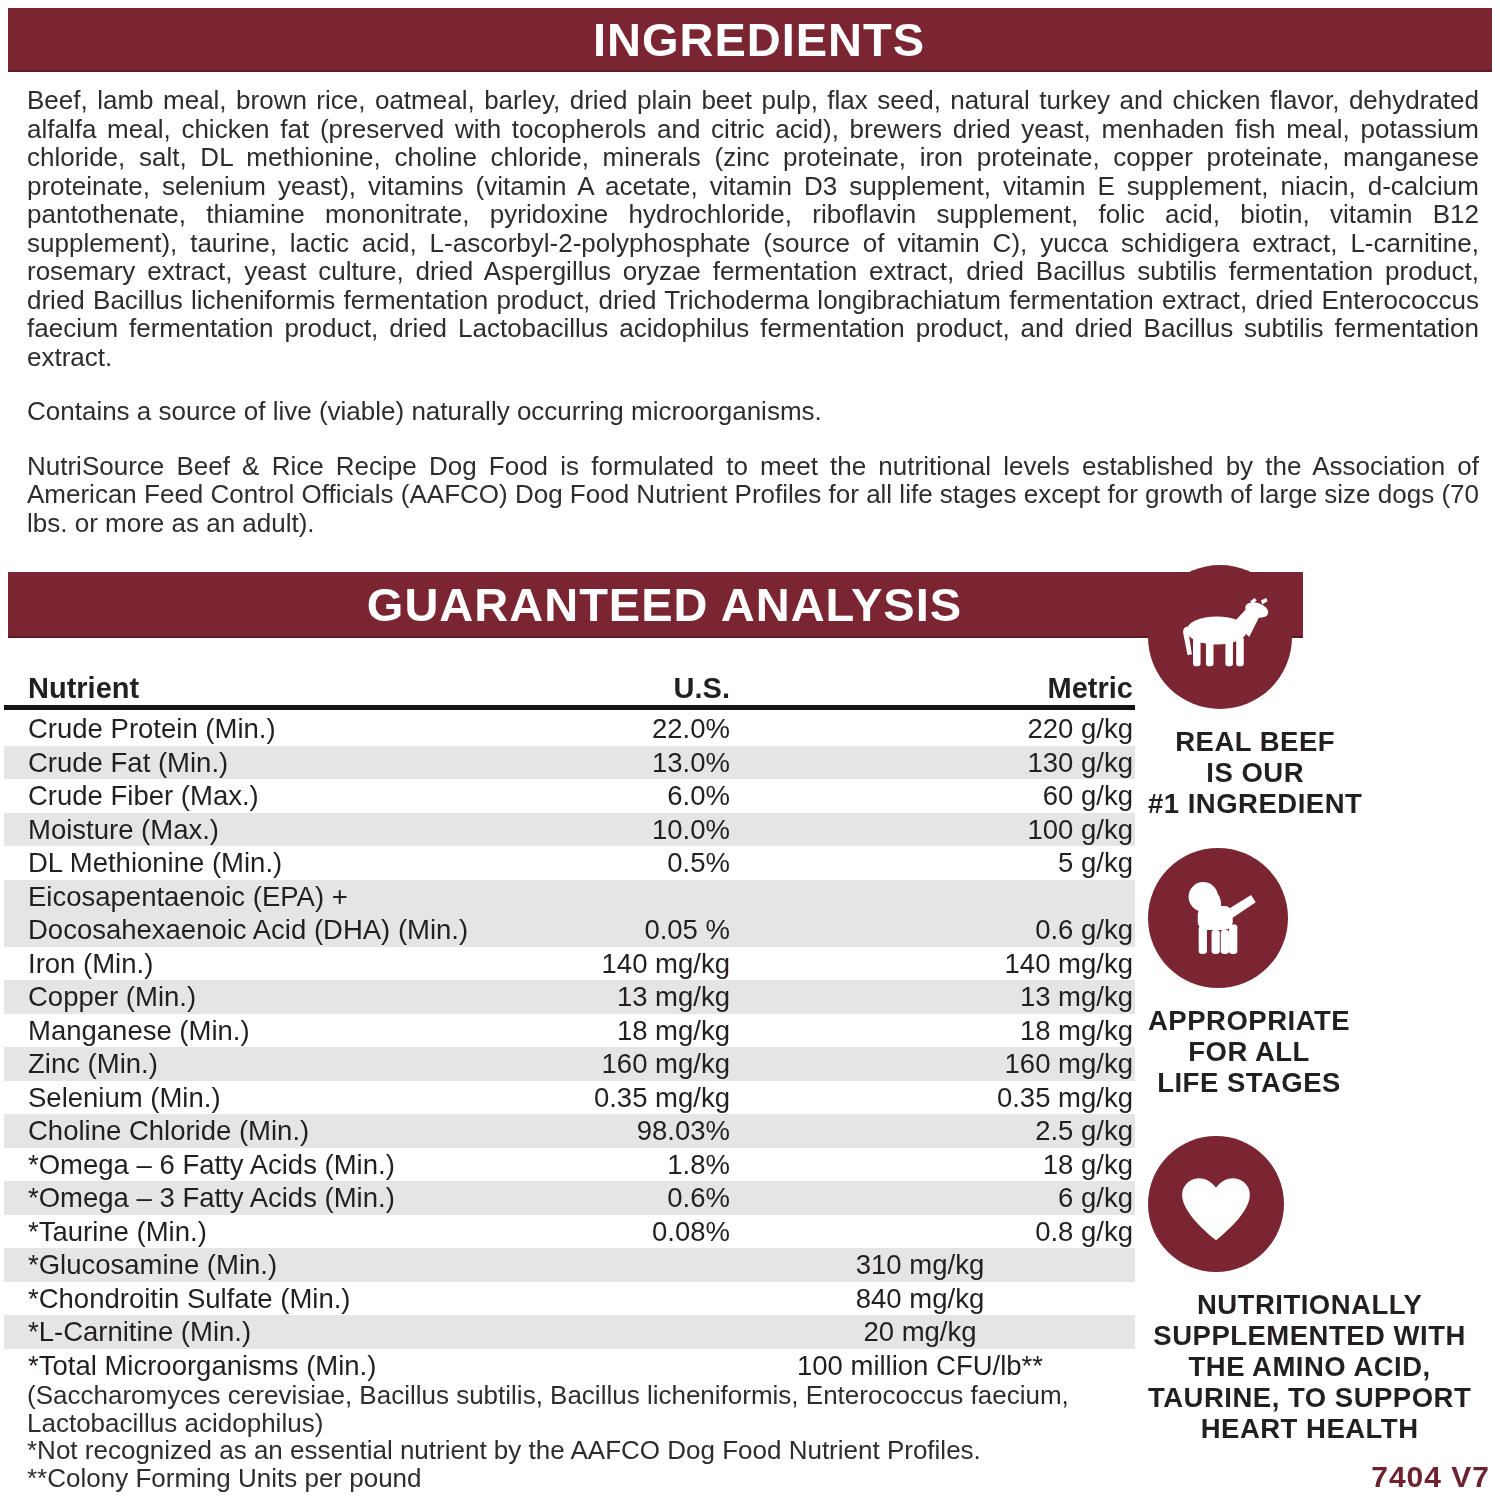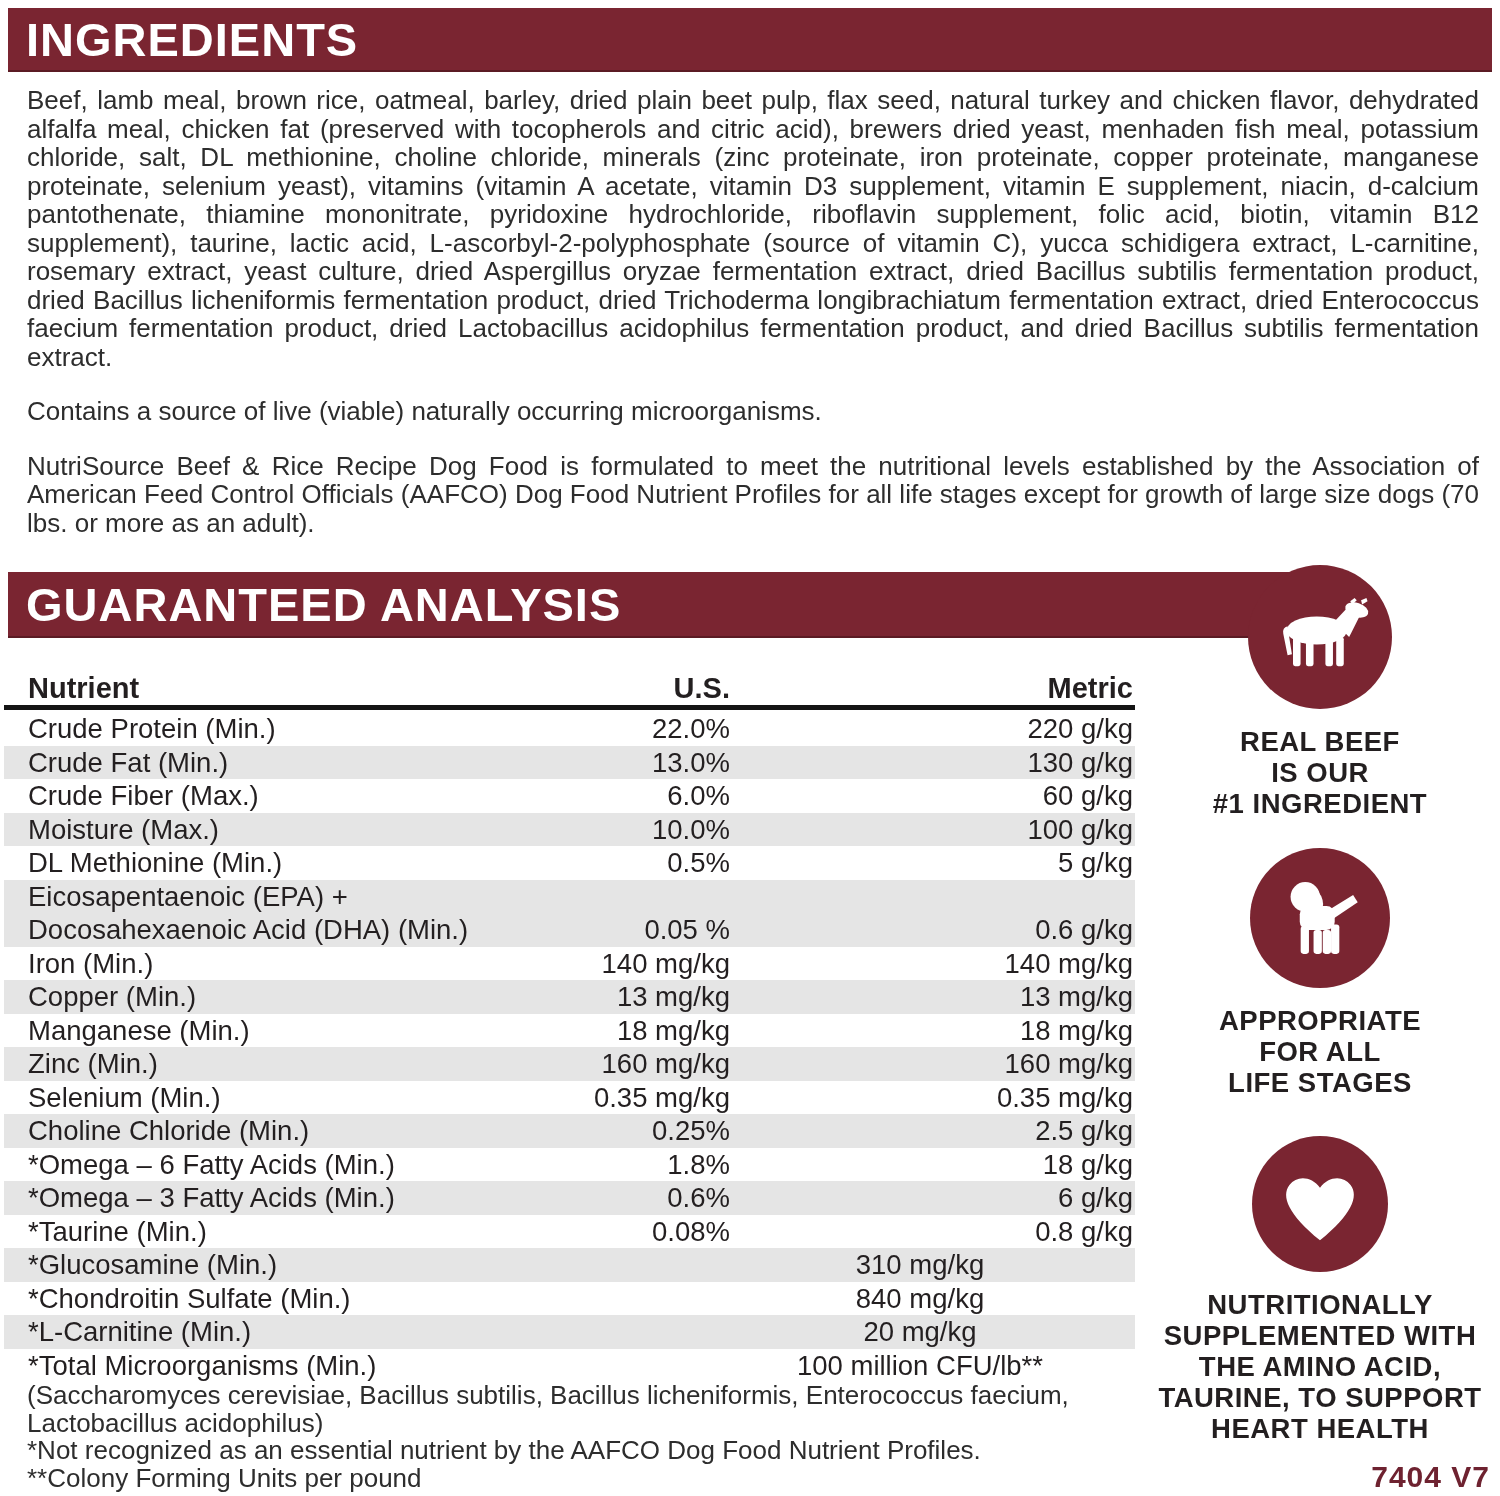--- a/index.html
+++ b/index.html
@@ -7,21 +7,21 @@
     --row-shade:#e5e5e5;
     --ink:#262626;
     --code-red:#6e2230;
   }
   *{margin:0;padding:0;box-sizing:border-box;}
   body{background:#ffffff;font-family:"Liberation Sans", sans-serif;color:var(--ink);}
   .canvas{position:relative;width:1500px;height:1496px;background:#ffffff;overflow:hidden;}
 
   
   .bar{position:absolute;background:var(--brand-red);color:#ffffff;
-       display:flex;align-items:center;border-bottom:2px solid rgba(0,0,0,.25);}
+       display:flex;align-items:center;border-bottom:2px solid rgba(0,0,0,.25);justify-content:center;}
   .bar h1,.bar h2{font-size:47px;font-weight:700;letter-spacing:1px;line-height:1;padding-left:18px;}
   .bar-ingredients{left:8px;top:8px;width:1484px;height:64px;}
   .bar-analysis{left:8px;top:572px;width:1295px;height:66px;}
 
   
   .ing-body{position:absolute;left:27px;top:86px;width:1452px;
             font-size:26px;line-height:28.5px;text-align:justify;color:#2d2d2d;}
   .ing-body p{margin-bottom:26px;}
   .ing-body p:last-child{margin-bottom:16px;}
 
@@ -36,21 +36,21 @@
   .m{position:absolute;right:2px;bottom:0;white-space:nowrap;}
   .c{position:absolute;right:0;width:430px;text-align:center;bottom:0;white-space:nowrap;}
   .thead .us,.thead .m{font-weight:700;font-size:29px;}
 
   
   .footnotes{position:absolute;left:27px;top:1382px;width:1110px;
              font-size:26px;line-height:27.5px;color:#2d2d2d;}
   .footnotes div{white-space:pre-line;}
 
   
-  .badge{position:absolute;left:1148px;width:344px;display:flex;flex-direction:column;align-items:center;}
+  .badge{position:absolute;left:1148px;width:344px;display:flex;flex-direction:column;align-items:flex-start;}
   .badge-circle{border-radius:50%;background:var(--brand-red);display:flex;align-items:center;justify-content:center;}
   .badge1{top:565px;} .badge1 .badge-circle{width:144px;height:144px;}
   .badge2{top:848px;} .badge2 .badge-circle{width:140px;height:140px;}
   .badge3{top:1136px;} .badge3 .badge-circle{width:136px;height:136px;}
   .badge-caption{margin-top:17px;font-size:27.5px;font-weight:700;line-height:31px;
                  letter-spacing:.5px;text-align:center;color:#231f20;white-space:pre-line;}
   .icon-svg{display:block;}
 
   
   .footer-code{position:absolute;right:10px;top:1460px;font-size:30px;font-weight:700;
@@ -88,21 +88,21 @@
         <div class="row"><span class="n">Crude Fiber (Max.)</span><span class="us">6.0%</span><span class="m">60 g/kg</span></div>
         <div class="row"><span class="n">Moisture (Max.)</span><span class="us">10.0%</span><span class="m">100 g/kg</span></div>
         <div class="row"><span class="n">DL Methionine (Min.)</span><span class="us">0.5%</span><span class="m">5 g/kg</span></div>
         <div class="row"><span class="n">Eicosapentaenoic (EPA) +
 Docosahexaenoic Acid (DHA) (Min.)</span><span class="us">0.05 %</span><span class="m">0.6 g/kg</span></div>
         <div class="row"><span class="n">Iron (Min.)</span><span class="us">140 mg/kg</span><span class="m">140 mg/kg</span></div>
         <div class="row"><span class="n">Copper (Min.)</span><span class="us">13 mg/kg</span><span class="m">13 mg/kg</span></div>
         <div class="row"><span class="n">Manganese (Min.)</span><span class="us">18 mg/kg</span><span class="m">18 mg/kg</span></div>
         <div class="row"><span class="n">Zinc (Min.)</span><span class="us">160 mg/kg</span><span class="m">160 mg/kg</span></div>
         <div class="row"><span class="n">Selenium (Min.)</span><span class="us">0.35 mg/kg</span><span class="m">0.35 mg/kg</span></div>
-        <div class="row"><span class="n">Choline Chloride (Min.)</span><span class="us">0.25%</span><span class="m">2.5 g/kg</span></div>
+        <div class="row"><span class="n">Choline Chloride (Min.)</span><span class="us">98.03%</span><span class="m">2.5 g/kg</span></div>
         <div class="row"><span class="n">*Omega – 6 Fatty Acids (Min.)</span><span class="us">1.8%</span><span class="m">18 g/kg</span></div>
         <div class="row"><span class="n">*Omega – 3 Fatty Acids (Min.)</span><span class="us">0.6%</span><span class="m">6 g/kg</span></div>
         <div class="row"><span class="n">*Taurine (Min.)</span><span class="us">0.08%</span><span class="m">0.8 g/kg</span></div>
         <div class="row"><span class="n">*Glucosamine (Min.)</span><span class="c">310 mg/kg</span></div>
         <div class="row"><span class="n">*Chondroitin Sulfate (Min.)</span><span class="c">840 mg/kg</span></div>
         <div class="row"><span class="n">*L-Carnitine (Min.)</span><span class="c">20 mg/kg</span></div>
         <div class="row"><span class="n">*Total Microorganisms (Min.)</span><span class="c">100 million CFU/lb**</span></div>
       </div>
   </div>
 

